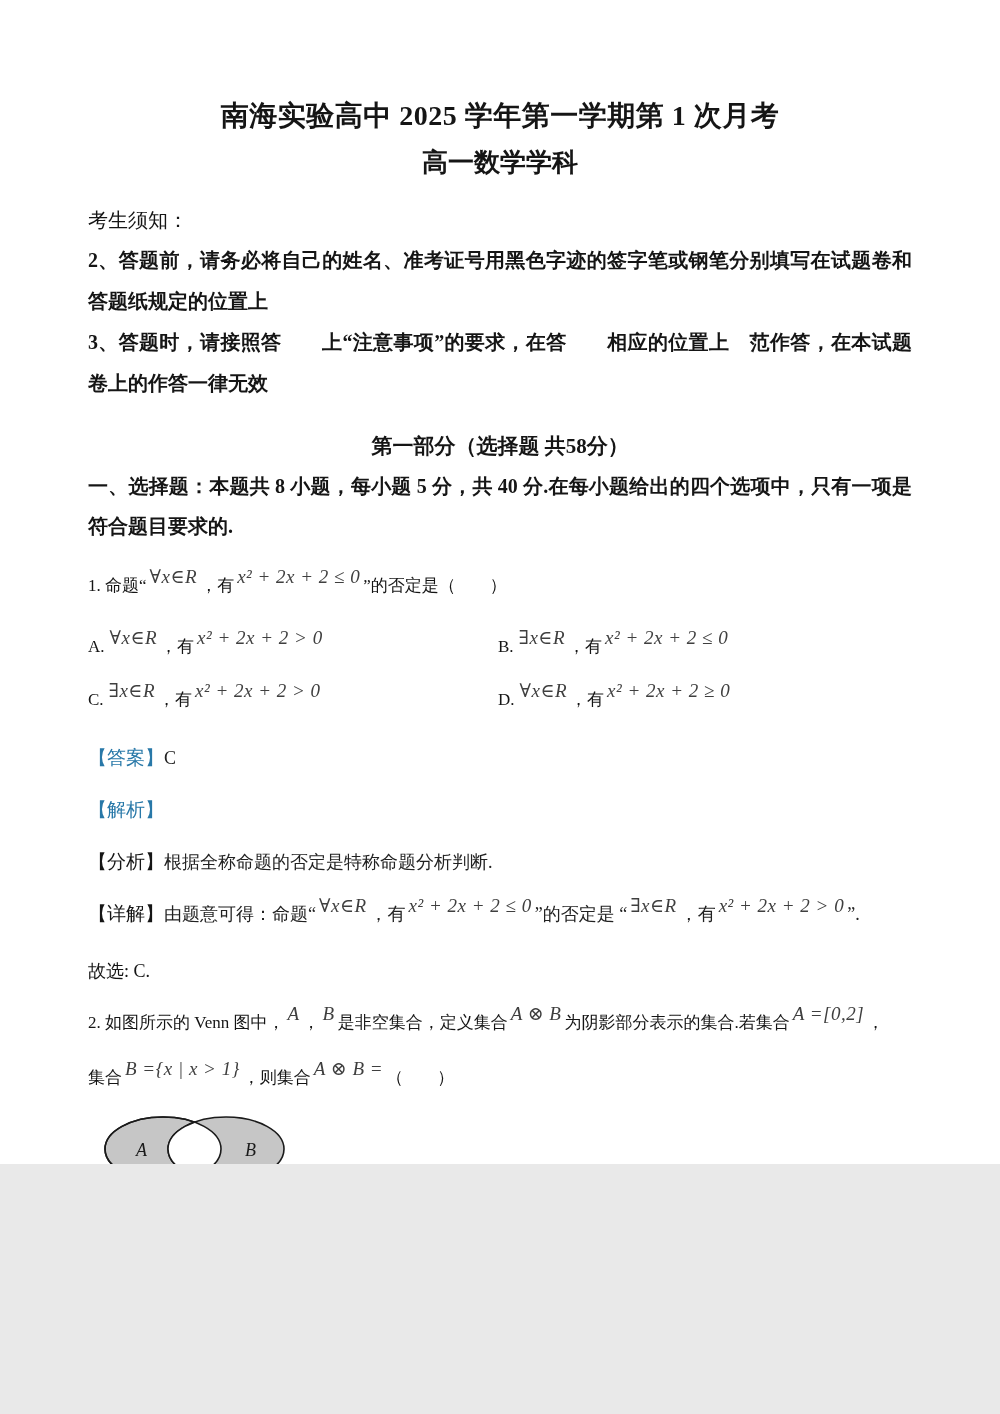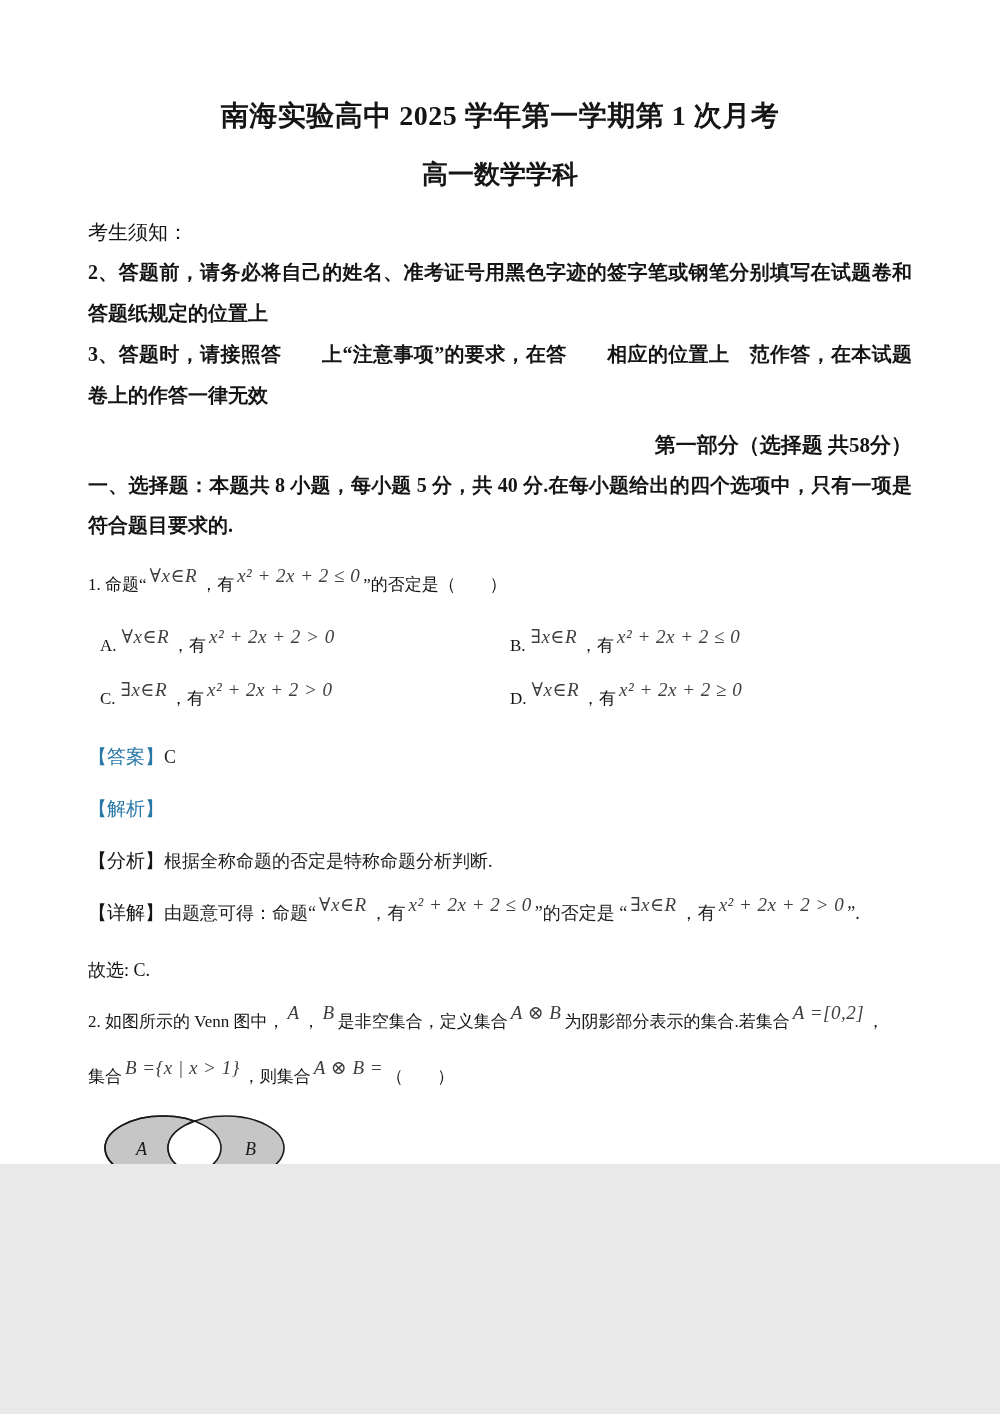--- a/index.html
+++ b/index.html
@@ -14,34 +14,34 @@
     color:#151515;
     overflow:hidden;
   }
   
   .title {
     margin:0; text-align:center;
     font-size:28px; font-weight:bold; line-height:40px;
     letter-spacing:0.5px;
   }
   .subtitle {
-    margin:20px 0 18px 0; text-align:center;
+    margin:8px 0 18px 0; text-align:center;
     font-size:26px; font-weight:bold; line-height:38px;
   }
   
   .notice-heading {
     font-size:20px; font-weight:normal; line-height:40px;
   }
   .notice-item {
     font-size:20px; font-weight:bold; line-height:41px;
     text-align:justify;
   }
   .part-heading {
-    text-align:right; font-size:21px; font-weight:bold;
-    line-height:40px; margin-top:9px;
+    text-align:center; font-size:21px; font-weight:bold;
+    line-height:40px; margin-top:22px;
   }
   .section-intro {
     font-size:20px; font-weight:bold; line-height:40px;
     text-align:justify;
   }
   
   .q-line {
     font-size:17px; line-height:30px; margin-top:24px;
     white-space:nowrap;
   }
@@ -52,21 +52,20 @@
     font-size:19px;
     color:#3f3f3f;
     padding:0 3px;
     letter-spacing:0.5px;
   }
   .options {
     display:grid;
     grid-template-columns:410px 1fr;
     row-gap:22px;
     margin-top:30px;
-    margin-left:12px;
   }
   .opt { font-size:17px; white-space:nowrap; line-height:30px; }
   .opt-label { margin-right:2px; }
   
   .answer-block { margin-top:28px; }
   .ans-line { font-size:19px; line-height:30px; margin-top:22px; }
   .tag { font-weight:normal; }
   .tag.blue { color:var(--accent,#2878a8); }
   .ans-text { font-size:18px; color:#222; }
   .detail-line { white-space:nowrap; }

